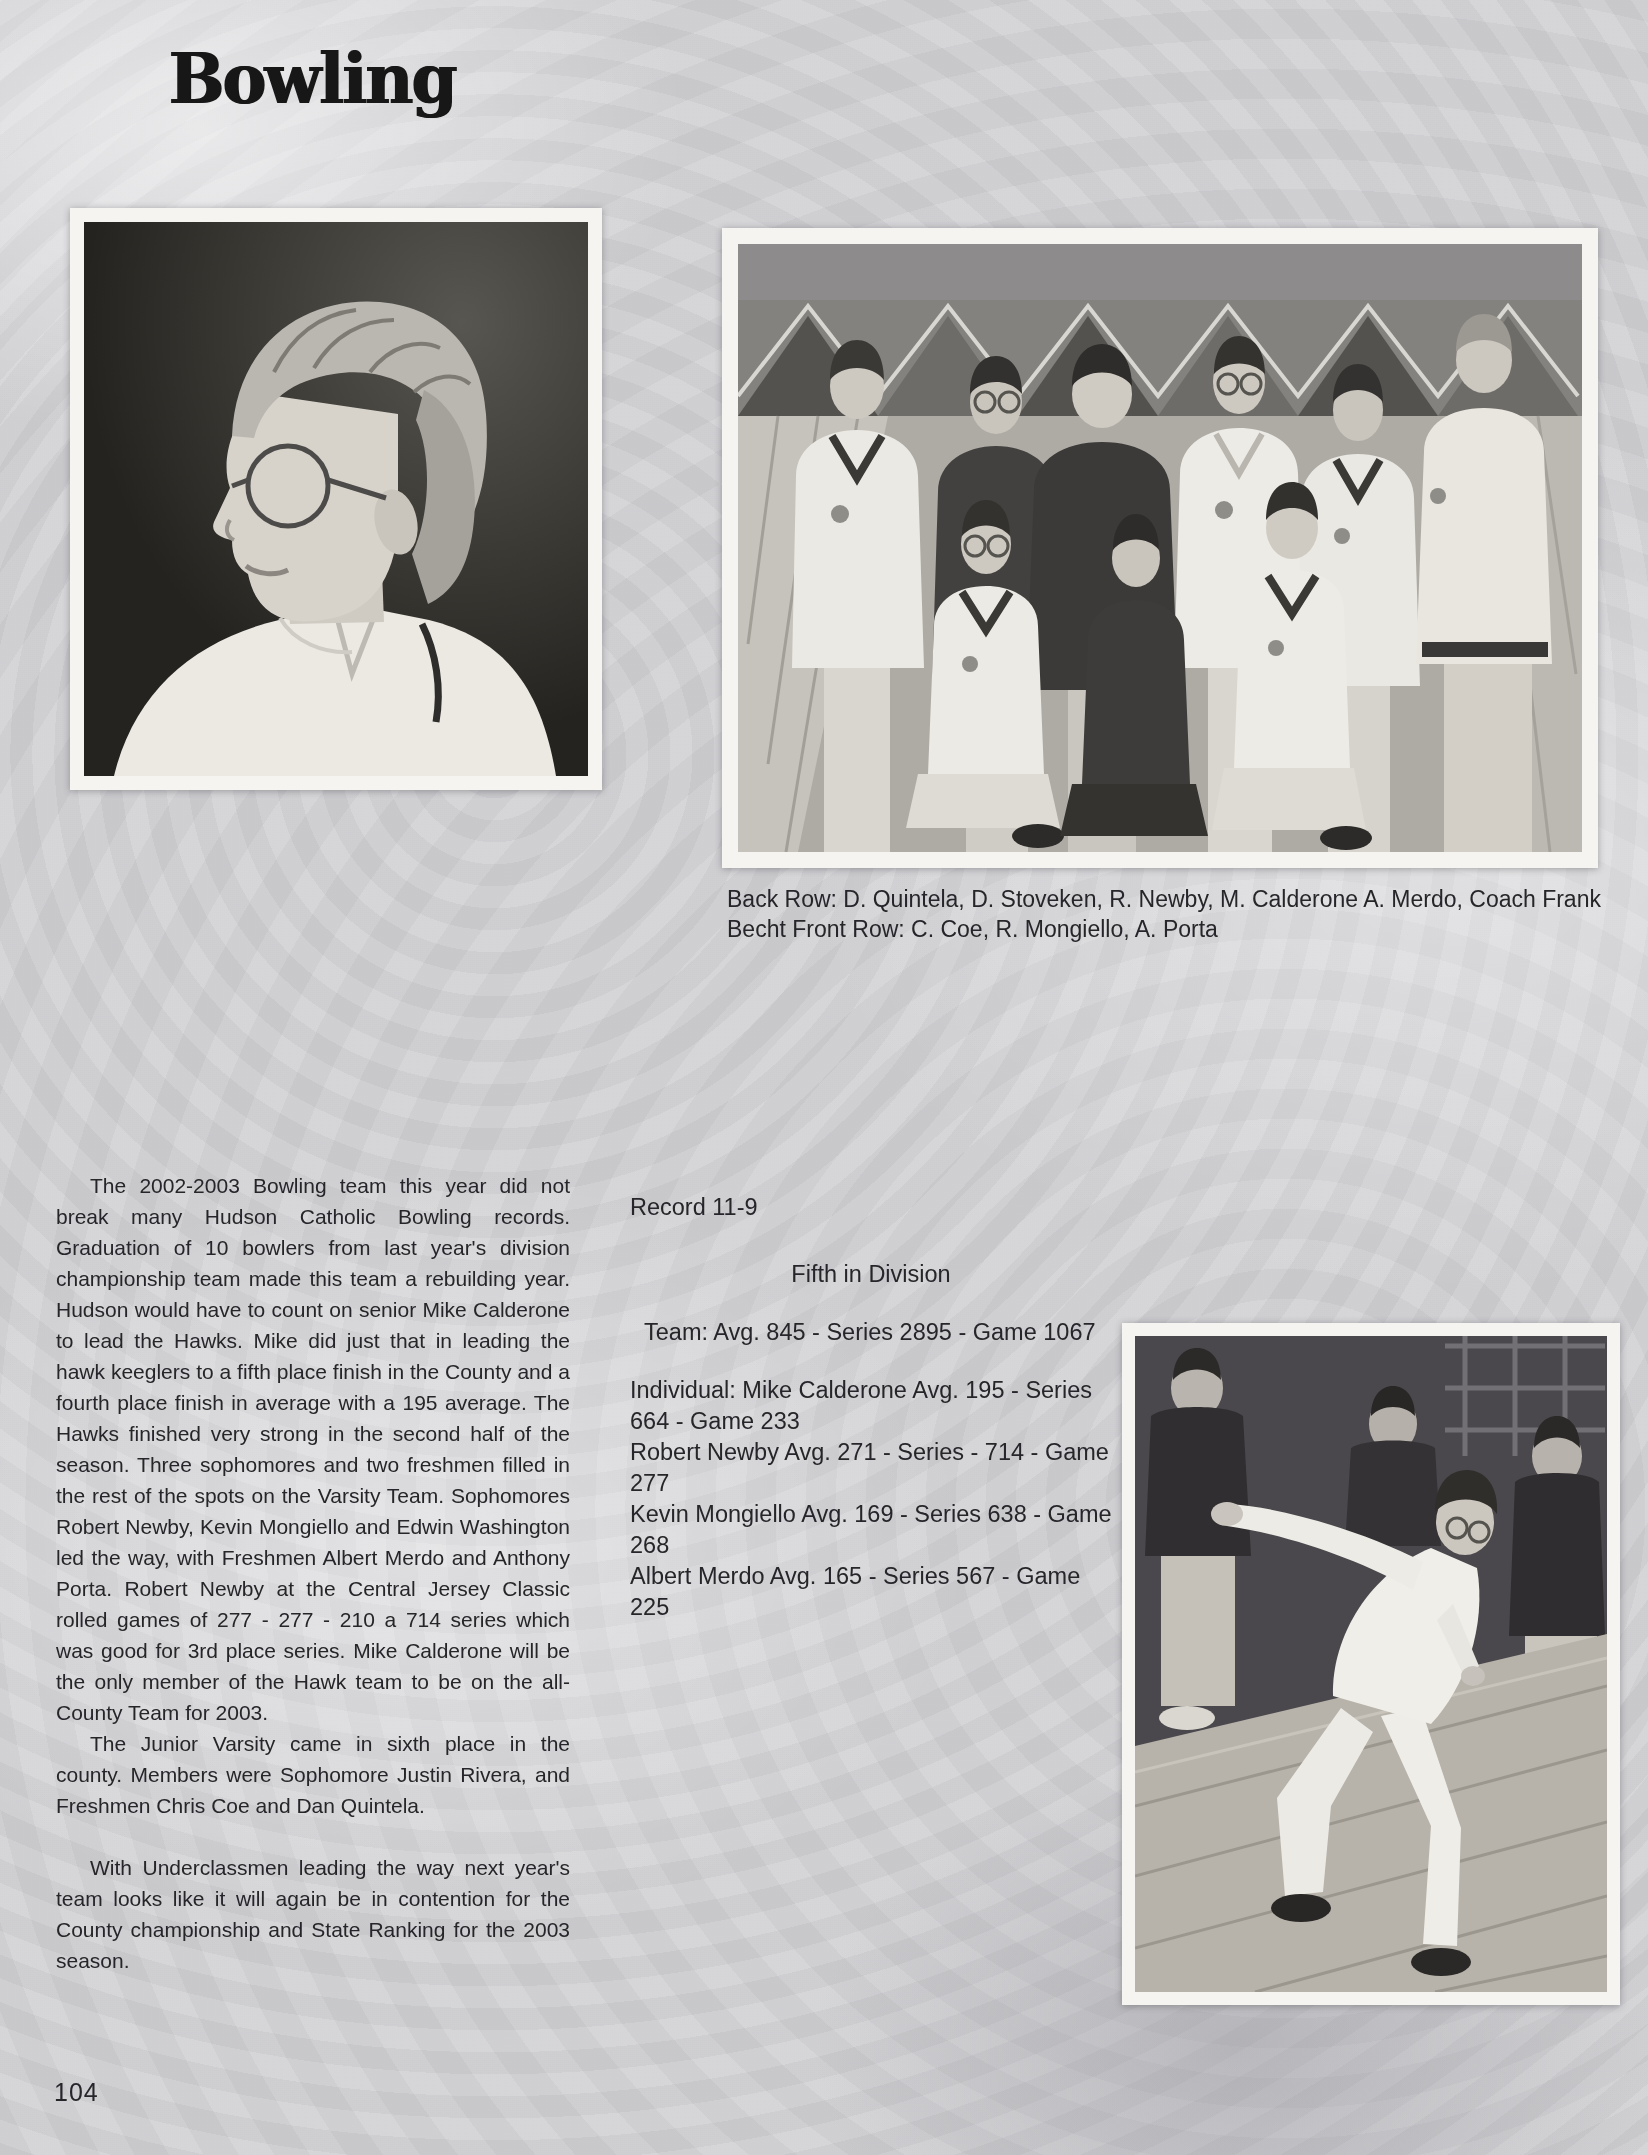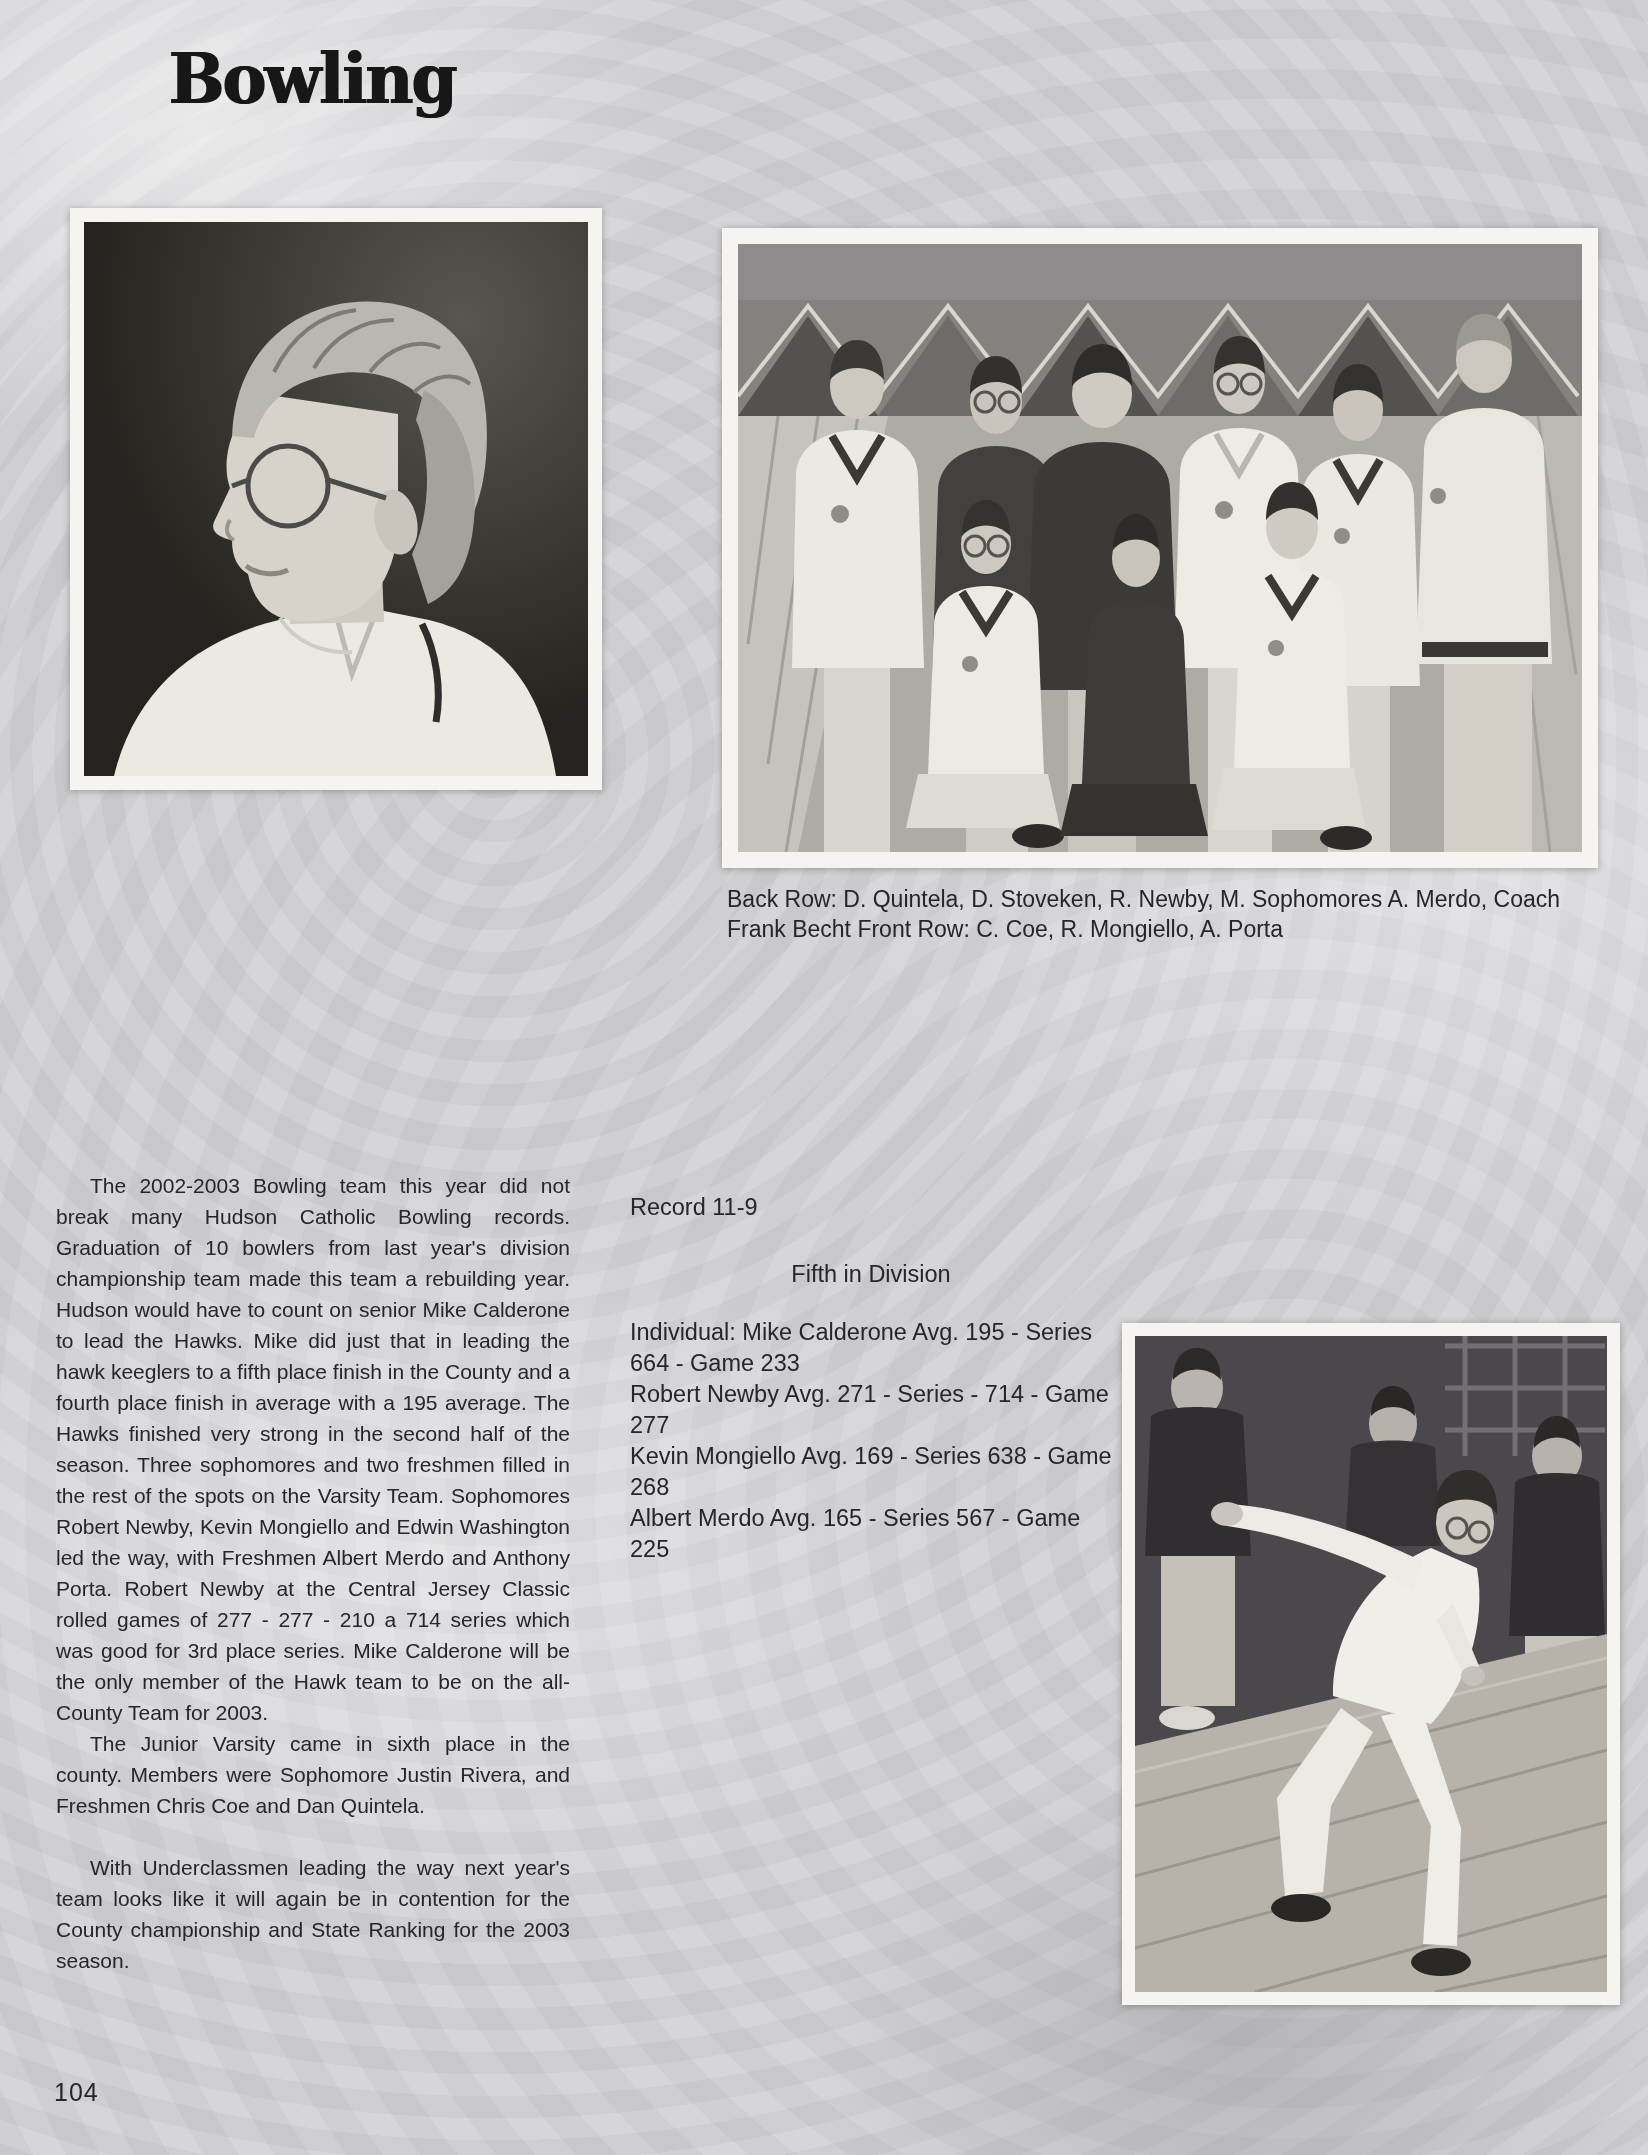--- a/index.html
+++ b/index.html
@@ -205,31 +205,32 @@
           <circle cx="538" cy="404" r="8" fill="#8f8d88"></circle>
           <ellipse cx="554" cy="284" rx="26" ry="31" fill="#cfcbc3"></ellipse>
           <path d="M528,276 C528,250 540,238 554,238 C568,238 580,250 580,276 C567,260 541,260 528,276Z" fill="#33312e"></path>
           <path d="M486,524 L616,524 L628,586 L474,586 Z" fill="#dedbd4"></path>
           <ellipse cx="608" cy="594" rx="26" ry="12" fill="#2c2b29"></ellipse>
         </g>
       </svg>
     </div>
   </figure>
 
-  <div class="caption">Back Row: D. Quintela, D. Stoveken, R. Newby, M. Sophomores A. Merdo, Coach Frank Becht Front Row: C. Coe, R. Mongiello, A. Porta</div>
+  <div class="caption">Back Row: D. Quintela, D. Stoveken, R. Newby, M. Calderone A. Merdo, Coach Frank Becht Front Row: C. Coe, R. Mongiello, A. Porta</div>
 
   <div class="article">
       <div>The 2002-2003 Bowling team this year did not break many Hudson Catholic Bowling records. Graduation of 10 bowlers from last year's division championship team made this team a rebuilding year. Hudson would have to count on senior Mike Calderone to lead the Hawks. Mike did just that in leading the hawk keeglers to a fifth place finish in the County and a fourth place finish in average with a 195 average. The Hawks finished very strong in the second half of the season. Three sophomores and two freshmen filled in the rest of the spots on the Varsity Team. Sophomores Robert Newby, Kevin Mongiello and Edwin Washington led the way, with Freshmen Albert Merdo and Anthony Porta. Robert Newby at the Central Jersey Classic rolled games of 277 - 277 - 210 a 714 series which was good for 3rd place series. Mike Calderone will be the only member of the Hawk team to be on the all-County Team for 2003.</div>
       <div>The Junior Varsity came in sixth place in the county. Members were Sophomore Justin Rivera, and Freshmen Chris Coe and Dan Quintela.</div>
       <div>With Underclassmen leading the way next year's team looks like it will again be in contention for the County championship and State Ranking for the 2003 season.</div>
     </div>
 
   <div class="stats">
     <div class="stat-record">Record 11-9</div>
     <div class="stat-division">Fifth in Division</div>
+    <div class="stat-teamline">Team: Avg. 845 - Series 2895 - Game 1067</div>
     <div class="stat-individual">
         <div>Individual: Mike Calderone Avg. 195 - Series 664 - Game 233</div>
         <div>Robert Newby Avg. 271 - Series - 714 - Game 277</div>
         <div>Kevin Mongiello Avg. 169 - Series 638 - Game 268</div>
         <div>Albert Merdo Avg. 165 - Series 567 - Game 225</div>
       </div>
   </div>
 
   <figure class="photo-frame action-photo" style="margin:0">
     <div class="photo-inner">

